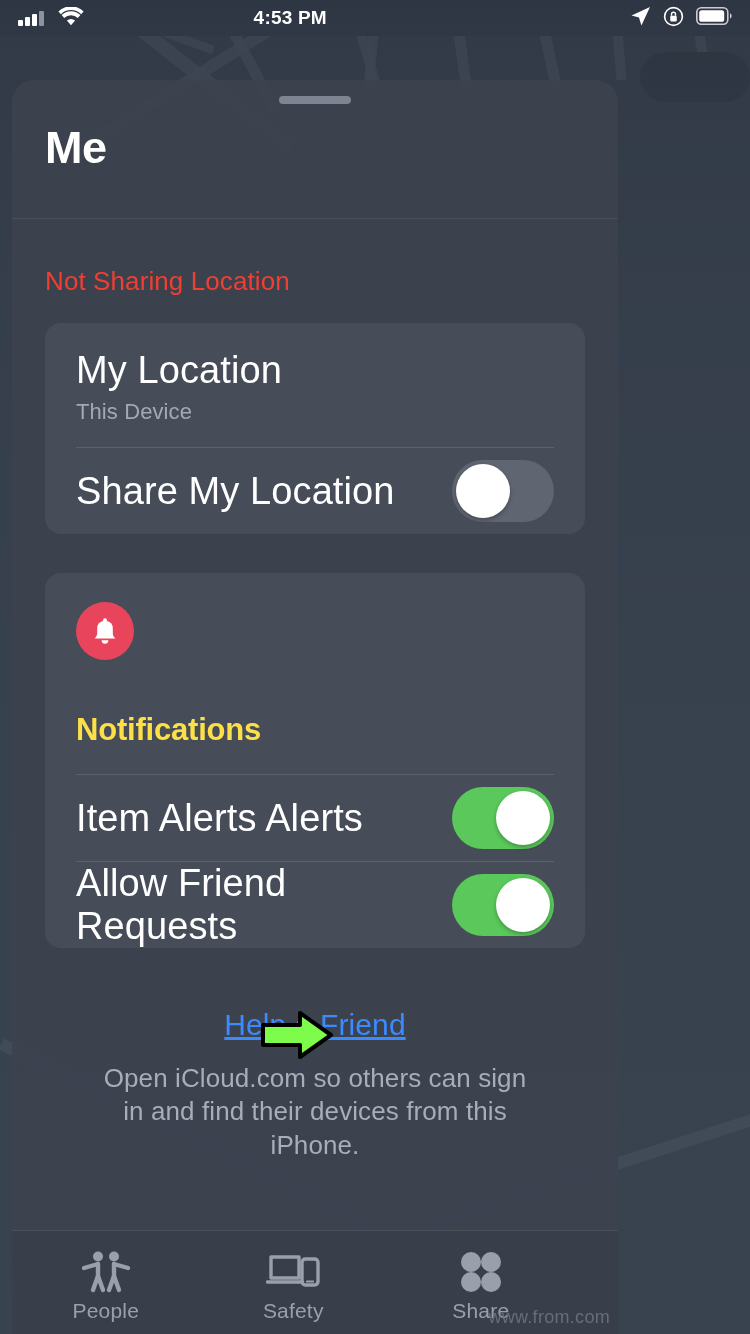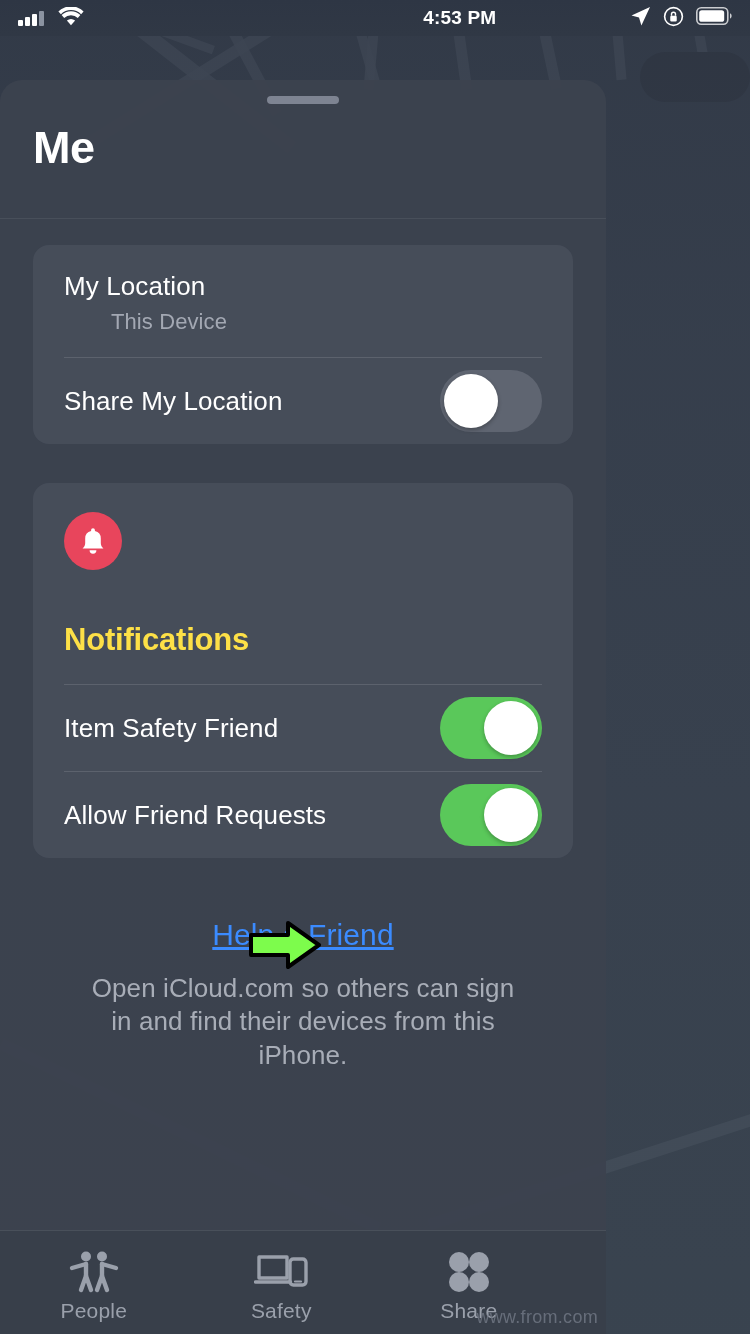--- a/index.html
+++ b/index.html
@@ -37,34 +37,34 @@
   
   #status-bar {
     position:absolute; top:0; left:0; width:750px; height:36px;
     display:flex; align-items:center;
     padding:0 18px;
     z-index:40;
     color:#ffffff;
     background:linear-gradient(180deg,#2e3644 0%,#303845 100%);
   }
   #status-left { display:flex; align-items:center; gap:14px; width:33%; }
-  #status-center { flex:1; text-align:right; font-size:19px; font-weight:600; letter-spacing:.2px;}
+  #status-center { flex:1; text-align:left; font-size:19px; font-weight:600; letter-spacing:.2px;}
   #status-right { display:flex; align-items:center; justify-content:flex-end; gap:12px; width:33%; }
 
   .sigbars { display:flex; align-items:flex-end; gap:2.5px; height:15px; }
   .sigbars i { display:block; width:4.5px; background:#fff; border-radius:1px; }
   .sigbars i:nth-child(1){height:6px;}
   .sigbars i:nth-child(2){height:9px;}
   .sigbars i:nth-child(3){height:12px;}
   .sigbars i:nth-child(4){height:15px; background:#8b93a1;}
 
   
   #sheet {
     position:absolute;
-    left:0; top:80px; width:606px; height:1254px;
+    left:12px; top:80px; width:606px; height:1254px;
     background:rgba(60,66,78,0.97);
     border-radius:22px 22px 0 0;
     z-index:20;
     overflow:hidden;
   }
   #grabber {
     width:72px; height:8px; border-radius:4px;
     background:#7e8492;
     margin:16px auto 0 auto;
   }
@@ -98,22 +98,22 @@
   }
   .card.second { margin-top:39px; }
 
   .row {
     display:flex; align-items:center; justify-content:space-between;
     padding:0 31px;
     min-height:86px;
   }
   .row-divider { height:1px; background:rgba(255,255,255,0.12); margin:0 31px; }
 
-  .row-label { font-size:26px; color:#ffffff; letter-spacing:.1px; }
-  .row-sub   { font-size:22px; color:#a3a8b3; margin-top:7px; letter-spacing:.1px;margin-left:47px; }
+  .row-label { font-size:38px; color:#ffffff; letter-spacing:.1px; }
+  .row-sub   { font-size:22px; color:#a3a8b3; margin-top:7px; letter-spacing:.1px; }
 
   #my-location-row { display:block; padding:26px 31px 22px 31px; min-height:0; }
 
   
   .toggle {
     width:102px; height:62px; border-radius:31px;
     position:relative; flex:0 0 auto;
   }
   .toggle.on  { background:#5ac85a; }
   .toggle.off { background:#5f6571; }
@@ -249,20 +249,21 @@
 <div id="sheet">
 
   <div id="grabber"></div>
 
   <div id="sheet-header">
     <div id="page-title">Me</div>
   </div>
 
   <div id="scroll-area">
 
+    <div id="status-line">Not Sharing Location</div>
 
     <div class="card">
 
       <div class="row" id="my-location-row">
         <div class="row-label">My Location</div>
         <div class="row-sub">This Device</div>
       </div>
 
       <div class="row-divider"></div>
 
@@ -282,21 +283,21 @@
             <path d="M15 3.2 a1.9 1.9 0 0 1 1.9 1.9 v1 a7.6 7.6 0 0 1 5.9 7.4 v4.4 c0 2.2 .8 3.6 2 4.9 l.6 .7 H4.6 l.6-.7 c1.2-1.3 2-2.7 2-4.9 v-4.4 a7.6 7.6 0 0 1 5.9-7.4 v-1 A1.9 1.9 0 0 1 15 3.2 Z" fill="#fff"></path>
             <path d="M11.6 25.3 h6.8 a3.4 3.4 0 0 1-6.8 0 Z" fill="#fff"></path>
           </svg>
         </div>
         <div id="notif-title">Notifications</div>
       </div>
 
       <div class="row-divider"></div>
 
       <div class="row">
-        <div class="row-label">Item Safety Friend</div>
+        <div class="row-label">Item Alerts Alerts</div>
         <div class="toggle on">
           <div class="knob"></div>
         </div>
       </div>
 
       <div class="row-divider"></div>
 
       <div class="row">
         <div class="row-label">Allow Friend Requests</div>
         <div class="toggle on">

